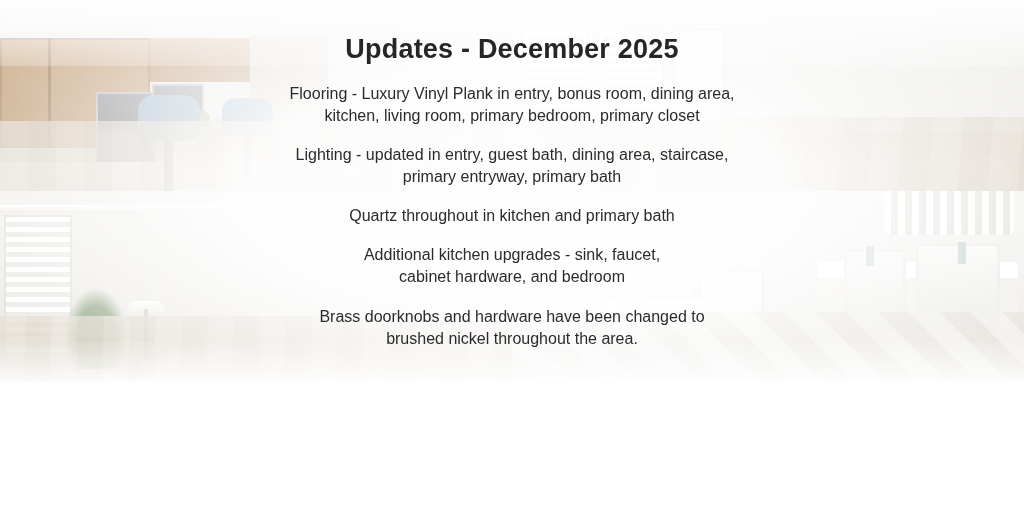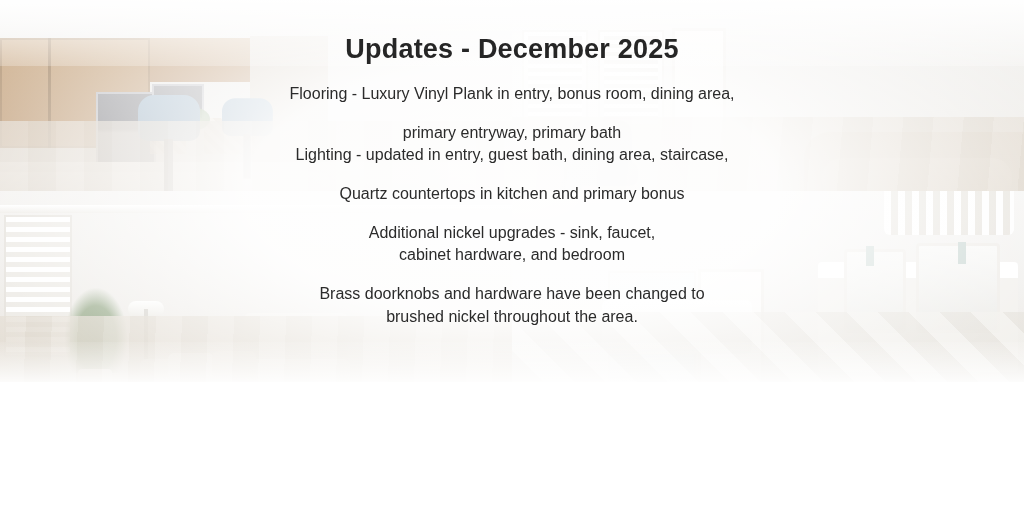--- a/index.html
+++ b/index.html
@@ -415,34 +415,35 @@
 
   <div class="wash"></div>
   <div class="wash-top"></div>
   <div class="wash-bottom"></div>
 
   <div class="content">
     <div class="title">Updates - December 2025</div>
 
     <div class="block">
       <span class="line">Flooring - Luxury Vinyl Plank in entry, bonus room, dining area,</span>
+      <span class="line">kitchen, living room, primary bedroom, primary closet</span>
     </div>
 
     <div class="block">
+      <span class="line">Lighting - updated in entry, guest bath, dining area, staircase,</span>
       <span class="line">primary entryway, primary bath</span>
-      <span class="line">Lighting - updated in entry, guest bath, dining area, staircase,</span>
     </div>
 
 
     <div class="block">
-      <span class="line">Quartz countertops in kitchen and primary bonus</span>
+      <span class="line">Quartz throughout in kitchen and primary bath</span>
     </div>
 
     <div class="block">
-      <span class="line">Additional nickel upgrades - sink, faucet,</span>
+      <span class="line">Additional kitchen upgrades - sink, faucet,</span>
       <span class="line">cabinet hardware, and bedroom</span>
     </div>
 
     <div class="block">
       <span class="line">Brass doorknobs and hardware have been changed to</span>
       <span class="line">brushed nickel throughout the area.</span>
     </div>
   </div>
 
 </div>

